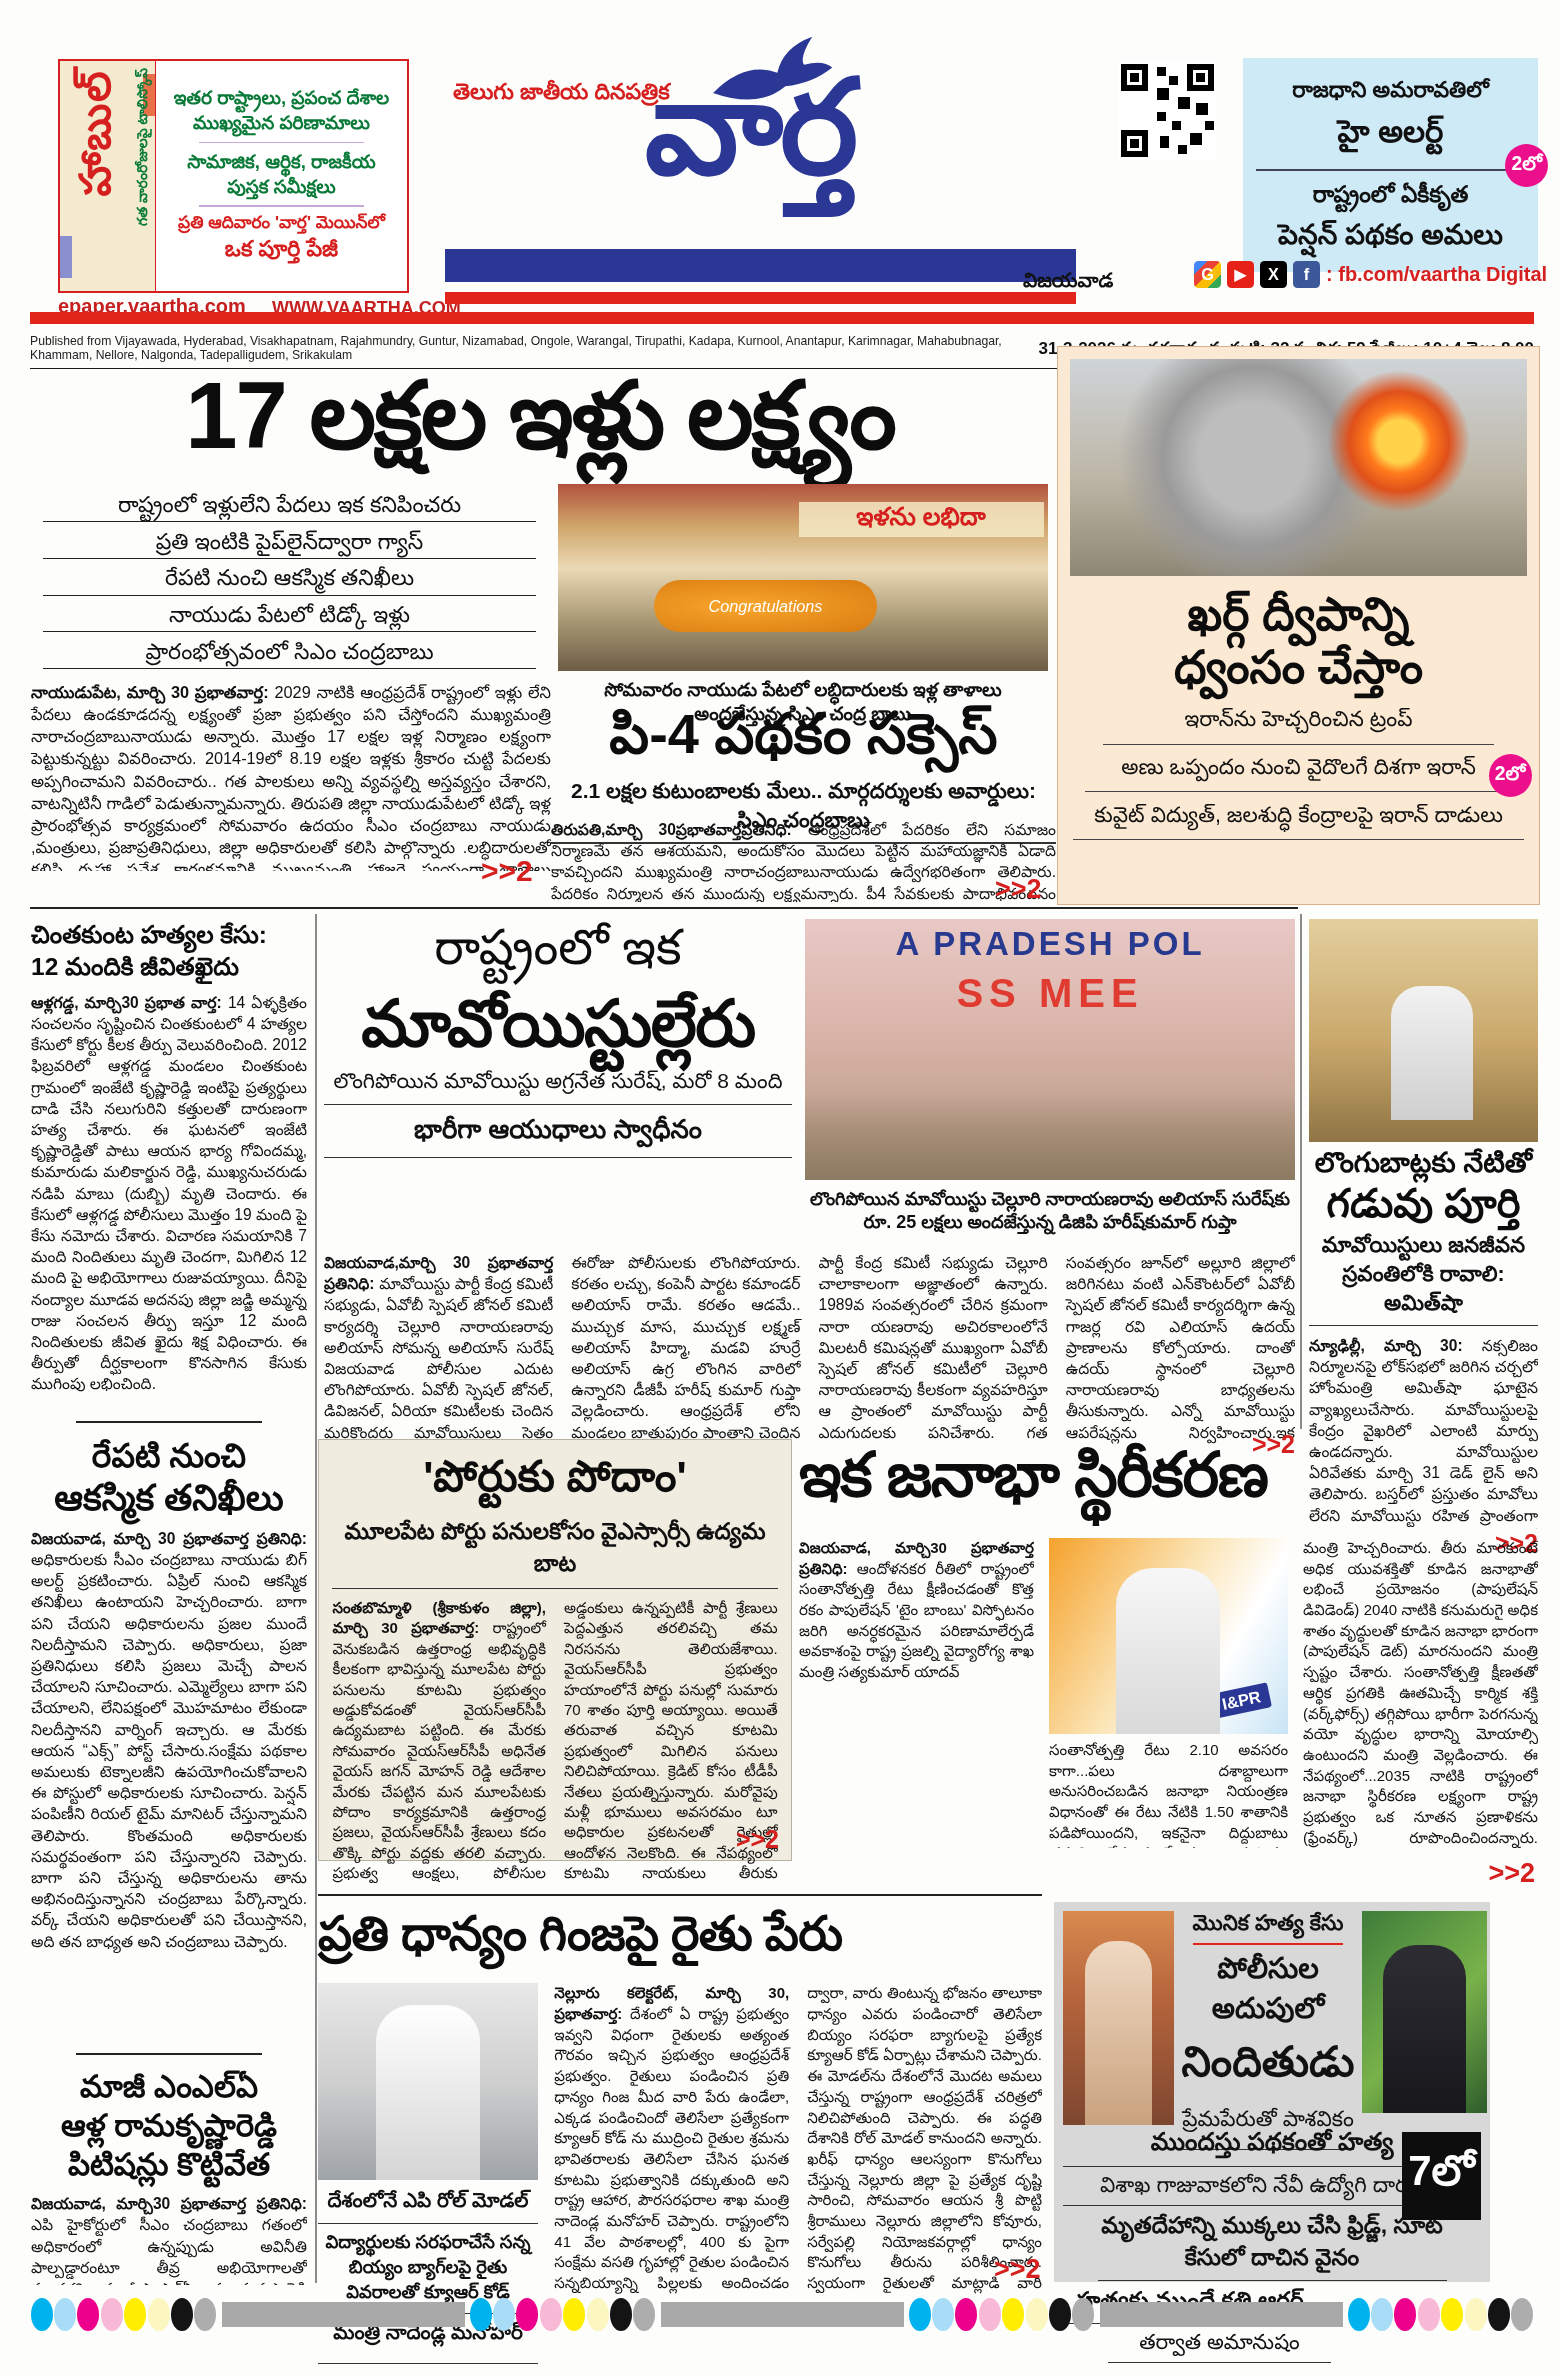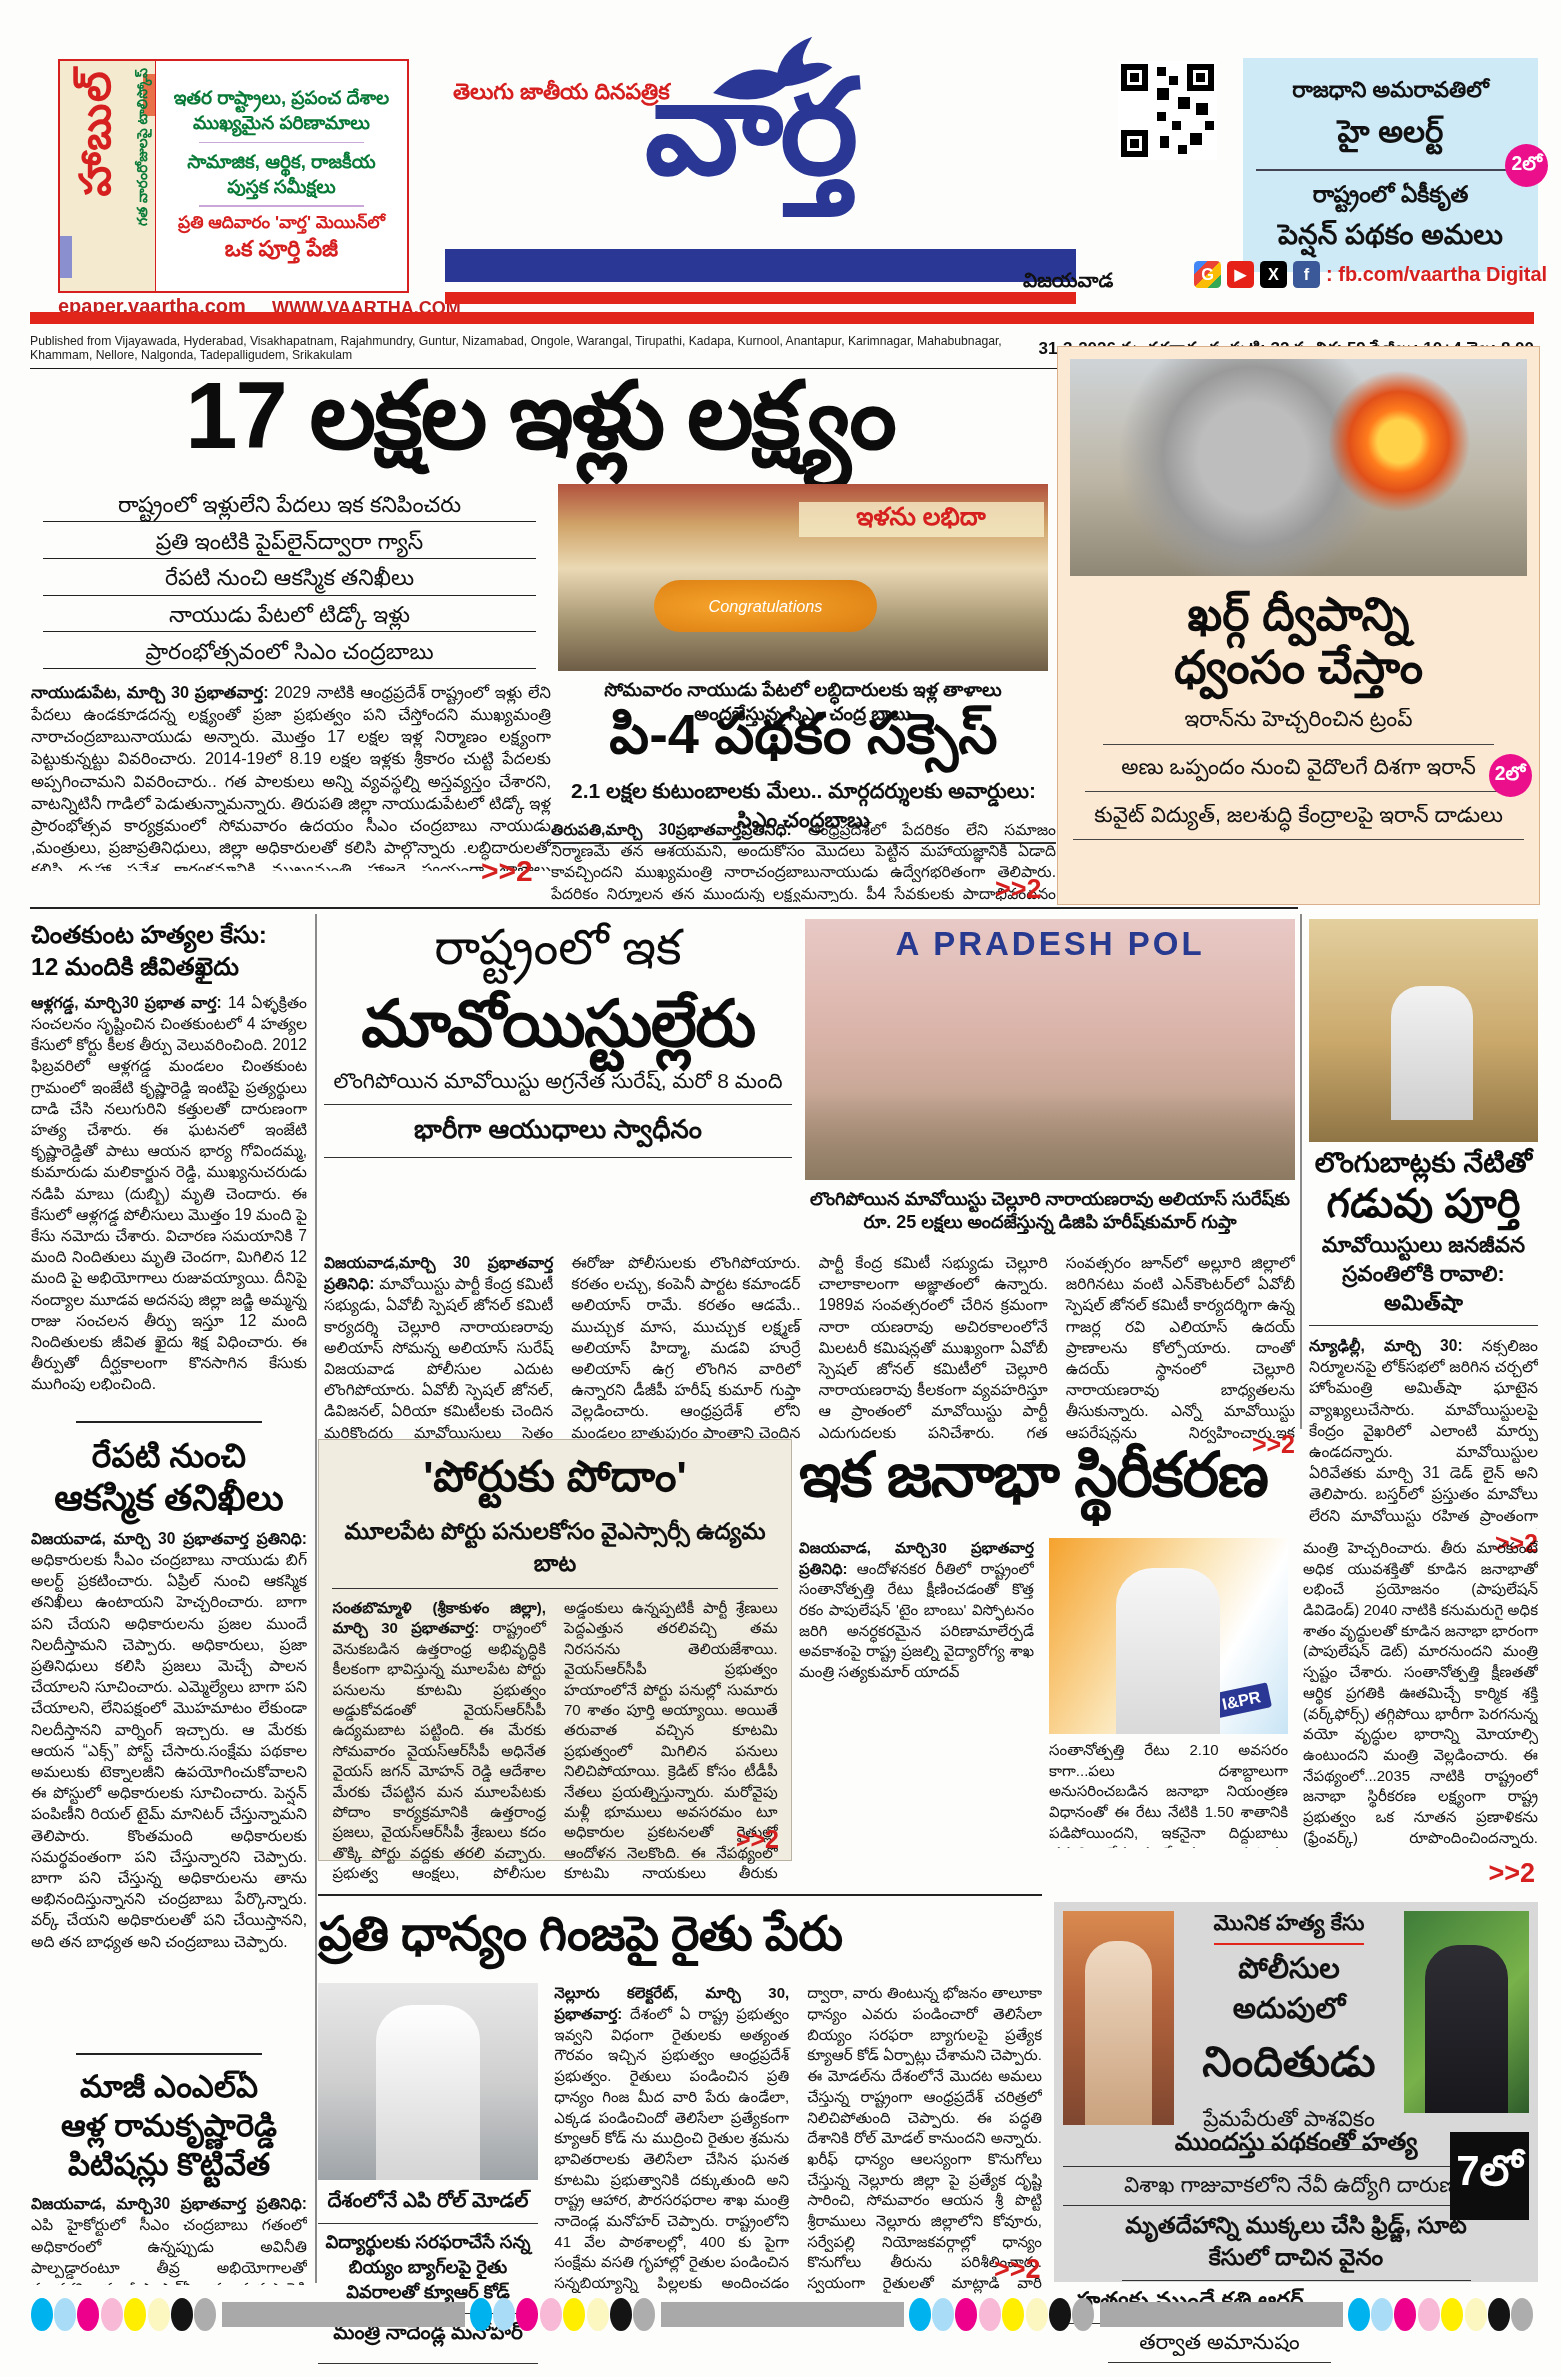--- a/index.html
+++ b/index.html
@@ -191,20 +191,21 @@
 
   <div class="abs" style="left:324px;top:919px;width:971px;height:542px;">
     <div style="position:absolute;left:0;top:0;width:468px;">
       <div class="ctr" style="font-size:49px;color:#0c0c0c;">రాష్ట్రంలో ఇక</div>
       <h1 class="ctr" style="font-size:65px;letter-spacing:-1.5px;line-height:1.1;">మావోయిస్టుల్లేరు</h1>
       <div class="ctr" style="font-size:21px;margin-top:9px;border-bottom:1.5px solid #333;padding-bottom:6px;">లొంగిపోయిన మావోయిస్టు అగ్రనేత సురేష్, మరో 8 మంది</div>
       <div class="ctr bold" style="font-size:26px;margin-top:9px;border-bottom:1.5px solid #333;padding-bottom:6px;">భారీగా ఆయుధాలు స్వాధీనం</div>
     </div>
     <div class="photo" style="position:absolute;left:481px;top:0;width:490px;height:261px;background:linear-gradient(180deg,#e9c9c6 0%,#d9b3a8 45%,#b0967e 100%);">
       <div style="position:absolute;left:0;top:6px;width:100%;text-align:center;color:#273a8f;font-weight:bold;font-size:33px;letter-spacing:3px;">A PRADESH POL</div>
+      <div style="position:absolute;left:0;top:52px;width:100%;text-align:center;color:#e1251b;font-weight:bold;font-size:40px;letter-spacing:6px;opacity:.85;">SS MEE</div>
       <div style="position:absolute;left:0;bottom:0;width:100%;height:89px;background:linear-gradient(180deg,transparent,#8d7a62);"></div>
     </div>
     <div class="caption" style="position:absolute;left:481px;top:269px;width:490px;">లొంగిపోయిన మావోయిస్టు చెల్లూరి నారాయణరావు అలియాస్ సురేష్‌కు రూ. 25 లక్షలు అందజేస్తున్న డిజిపి హరీష్‌కుమార్ గుప్తా</div>
     <div class="clip jus body-txt" style="position:absolute;left:0;top:333px;width:971px;height:205px;column-count:4;column-gap:18px;font-size:15.6px;">
       <span class="dateline">విజయవాడ,మార్చి 30 ప్రభాతవార్త ప్రతినిధి:</span><span> మావోయిస్టు పార్టీ కేంద్ర కమిటీ సభ్యుడు, ఏవోబీ స్పెషల్ జోనల్ కమిటీ కార్యదర్శి చెల్లూరి నారాయణరావు అలియాస్ సోమన్న అలియాస్ సురేష్ విజయవాడ పోలీసుల ఎదుట లొంగిపోయారు. ఏవోబీ స్పెషల్ జోనల్, డివిజనల్, ఏరియా కమిటీలకు చెందిన మరికొందరు మావోయిస్టులు సైతం ఈరోజు పోలీసులకు లొంగిపోయారు. కరతం లచ్చు, కంపెనీ పార్టట కమాండర్ అలియాస్ రామే. కరతం ఆడమే.. ముచ్చుక మాస, ముచ్చుక లక్ష్మణ్ అలియాస్ హిద్మా, మడవి హుర్రే అలియాస్ ఉగ్ర లొంగిన వారిలో ఉన్నారని డీజీపీ హరీష్ కుమార్ గుప్తా వెల్లడించారు. ఆంధ్రప్రదేశ్ లోని మండలం బాతుపురం ప్రాంతాని చెందిన పార్టీ కేంద్ర కమిటీ సభ్యుడు చెల్లూరి చాలాకాలంగా అజ్ఞాతంలో ఉన్నారు. 1989వ సంవత్సరంలో చేరిన క్రమంగా నారా యణరావు అచిరకాలంలోనే మిలటరీ కమిషన్లతో ముఖ్యంగా ఏవోబీ స్పెషల్ జోనల్ కమిటీలో చెల్లూరి నారాయణరావు కీలకంగా వ్యవహరిస్తూ ఆ ప్రాంతంలో మావోయిస్టు పార్టీ ఎదుగుదలకు పనిచేశారు. గత సంవత్సరం జూన్‌లో అల్లూరి జిల్లాలో జరిగినటు వంటి ఎన్‌కౌంటర్‌లో ఏవోబీ స్పెషల్ జోనల్ కమిటీ కార్యదర్శిగా ఉన్న గాజర్ల రవి ఎలియాస్ ఉదయ్ ప్రాణాలను కోల్పోయారు. దాంతో ఉదయ్ స్థానంలో చెల్లూరి నారాయణరావు బాధ్యతలను తీసుకున్నారు. ఎన్నో మావోయిస్టు ఆపరేషన్లను నిర్వహించారు.ఇక లొంగిపోయిన మావోయిస్ట్ క్యాడడర్‌లకు ఆంధ్రప్రదేశ్ సరెండర్, పునరావాస పాలసీ ప్రకారం, చెల్లూరి నారాయణరావు అలియాస్ సురేష్‌కు రూ. 25 లక్షలు, కరతం</span>
     </div>
     <div class="abs red bold" style="right:0;top:511px;font-size:25px;">&gt;&gt;2</div>
   </div>
   <div class="abs rule-v" style="left:1300px;top:914px;width:1.5px;height:515px;"></div>
 
@@ -264,21 +265,21 @@
         <div class="ctr underlined" style="font-size:18px;margin-top:7.4px;font-weight:bold;padding-bottom:6px;">విద్యార్థులకు సరఫరాచేసే సన్న బియ్యం బ్యాగ్‌లపై రైతు వివరాలతో క్యూఆర్ కోడ్</div>
         <div class="ctr bold underlined" style="font-size:20px;margin-top:7.4px;padding-bottom:14px;">మంత్రి నాదెండ్ల మనోహర్</div>
       </div>
       <div class="clip jus" style="flex:1;height:325px;column-count:2;column-gap:18px;font-size:15px;line-height:1.38;">
         <span class="dateline">నెల్లూరు కలెక్టరేట్, మార్చి 30, ప్రభాతవార్త:</span><span> దేశంలో ఏ రాష్ట్ర ప్రభుత్వం ఇవ్వని విధంగా రైతులకు అత్యంత గౌరవం ఇచ్చిన ప్రభుత్వం ఆంధ్రప్రదేశ్ ప్రభుత్వం. రైతులు పండించిన ప్రతి ధాన్యం గింజ మీద వారి పేరు ఉండేలా, ఎక్కడ పండించిందో తెలిసేలా ప్రత్యేకంగా క్యూఆర్ కోడ్ ను ముద్రించి రైతుల శ్రమను భావితరాలకు తెలిసేలా చేసిన ఘనత కూటమి ప్రభుత్వానికి దక్కుతుంది అని రాష్ట్ర ఆహార, పౌరసరఫరాల శాఖ మంత్రి నాదెండ్ల మనోహర్ చెప్పారు. రాష్ట్రంలోని 41 వేల పాఠశాలల్లో, 400 కు పైగా సంక్షేమ వసతి గృహాల్లో రైతుల పండించిన సన్నబియ్యాన్ని పిల్లలకు అందించడం ద్వారా, వారు తింటున్న భోజనం తాలూకా ధాన్యం ఎవరు పండించారో తెలిసేలా బియ్యం సరఫరా బ్యాగులపై ప్రత్యేక క్యూఆర్ కోడ్ ఏర్పాట్లు చేశామని చెప్పారు. ఈ మోడల్‌ను దేశంలోనే మొదట అమలు చేస్తున్న రాష్ట్రంగా ఆంధ్రప్రదేశ్ చరిత్రలో నిలిచిపోతుంది చెప్పారు. ఈ పద్ధతి దేశానికి రోల్ మోడల్ కానుందని అన్నారు. ఖరీఫ్ ధాన్యం ఆలస్యంగా కొనుగోలు చేస్తున్న నెల్లూరు జిల్లా పై ప్రత్యేక దృష్టి సారించి, సోమవారం ఆయన శ్రీ పొట్టి శ్రీరాములు నెల్లూరు జిల్లాలోని కోవూరు, సర్వేపల్లి నియోజకవర్గాల్లో ధాన్యం కొనుగోలు తీరును పరిశీలించారు. స్వయంగా రైతులతో మాట్లాడి వారి ఇబ్బందులను, సమస్యలను తెలుసుకున్నారు. అనంతరం జిల్లా కలెక్టరేట్లో రైస్ మిల్లర్లు, రైతులు, జిల్లా అధికారులతో మనోహర్ 3 గంటల పాటు సమీక్షా సమావేశం నిర్వహించారు. మిల్లర్లు ప్రభుత్వానికి సహకరించాలని, రైతులను ఇబ్బంది పెట్టవద్దని కోరారు. జిల్లాలో ధాన్యం సేకరణకు ఉపయోగించే వాహనాల సమస్య, గోనె సంచుల సమస్య ఉందని దీని</span>
       </div>
     </div>
     <div style="position:absolute;right:1.5px;bottom:0;color:#d6201f;font-weight:bold;font-size:27px;">&gt;&gt;2</div>
   </div>
 
-  <div class="abs" style="left:1054px;top:1902px;width:484px;height:380px;background:#d8d8d8;padding:9px;box-sizing:border-box;">
+  <div class="abs" style="left:1054px;top:1902px;width:436px;height:380px;background:#d8d8d8;padding:9px;box-sizing:border-box;">
     <div style="display:grid;grid-template-columns:111px 1fr 125px;gap:7.4px;height:214px;">
       <div class="photo" style="height:214px;background:linear-gradient(180deg,#d98a4f 0%,#b6653c 40%,#7e4630 100%);">
         <div style="position:absolute;left:22px;top:30px;width:67px;height:184px;background:linear-gradient(180deg,#efd9c2,#caa27e);border-radius:30px 30px 0 0;"></div>
       </div>
       <div style="text-align:center;">
         <div class="bold" style="font-size:21.5px;border-bottom:2.2px solid #e1251b;display:inline-block;padding-bottom:3px;">మొనిక హత్య కేసు</div>
         <div class="bold" style="font-size:29px;margin-top:7.4px;">పోలీసుల అదుపులో</div>
         <div class="bold" style="font-size:42px;margin-top:6px;">నిందితుడు</div>
         <div style="font-size:21.5px;margin-top:10.4px;border-bottom:1.5px solid #333;display:inline-block;padding-bottom:13px;">ప్రేమపేరుతో పాశవికం</div>
       </div>

